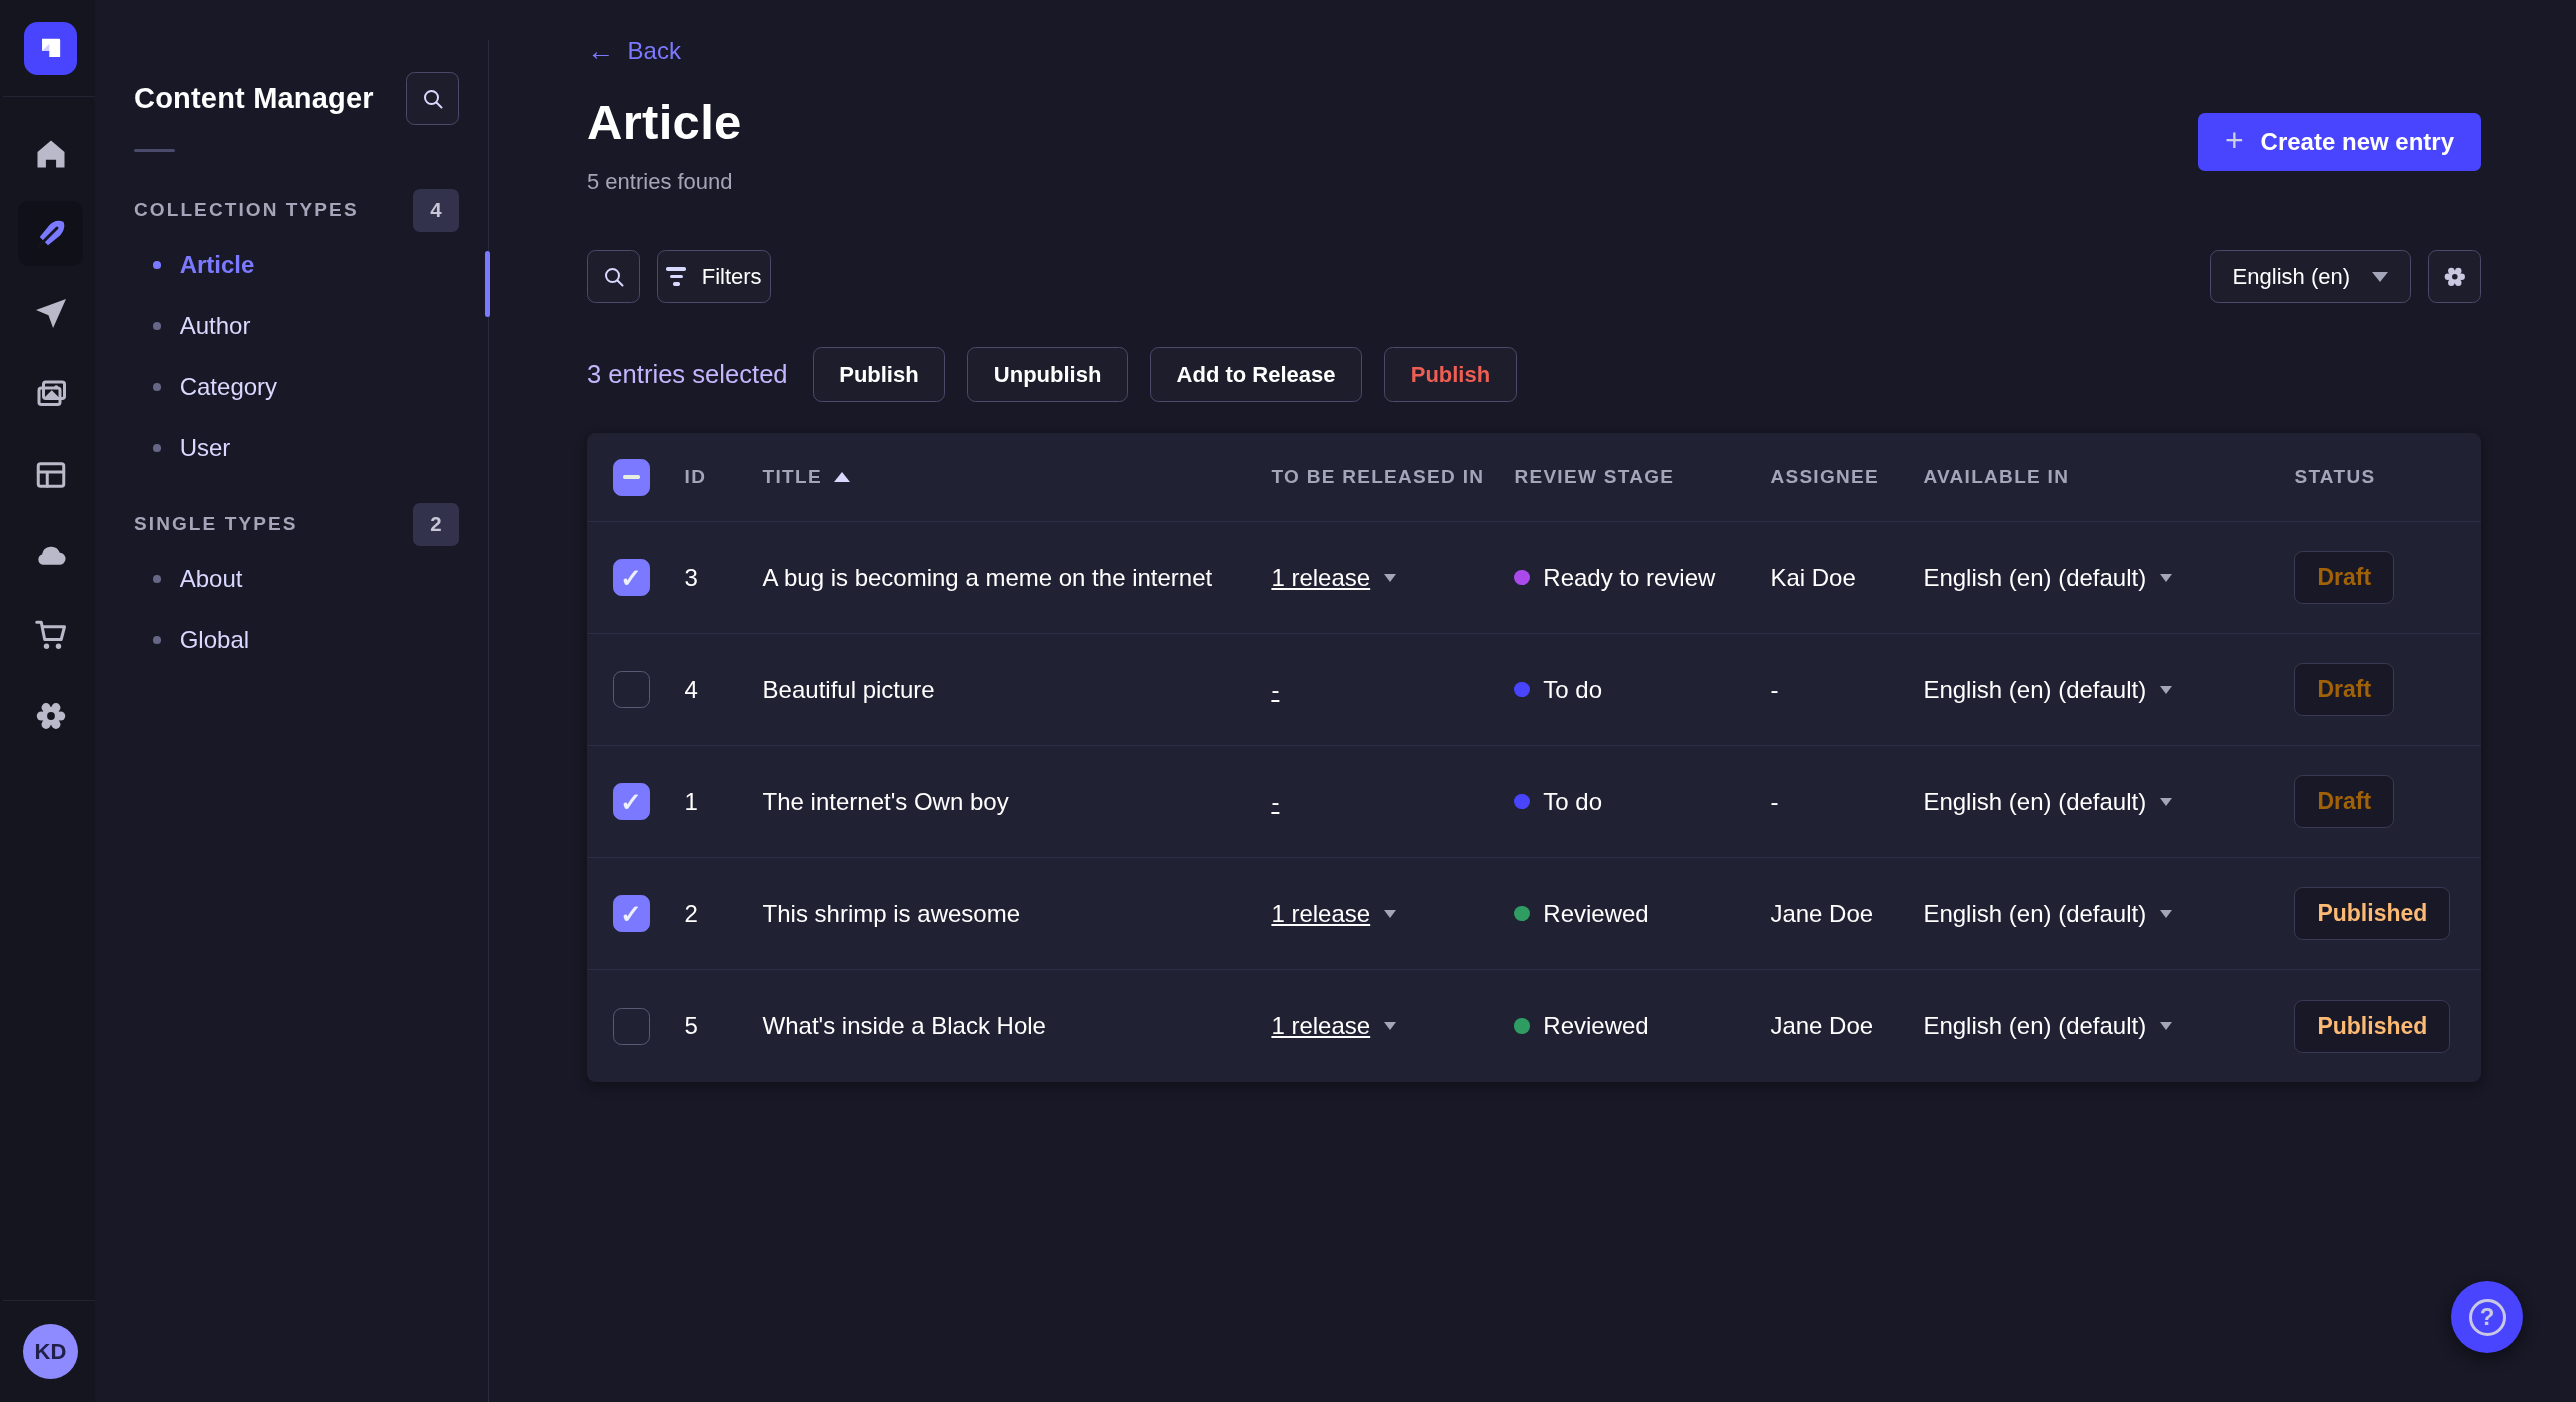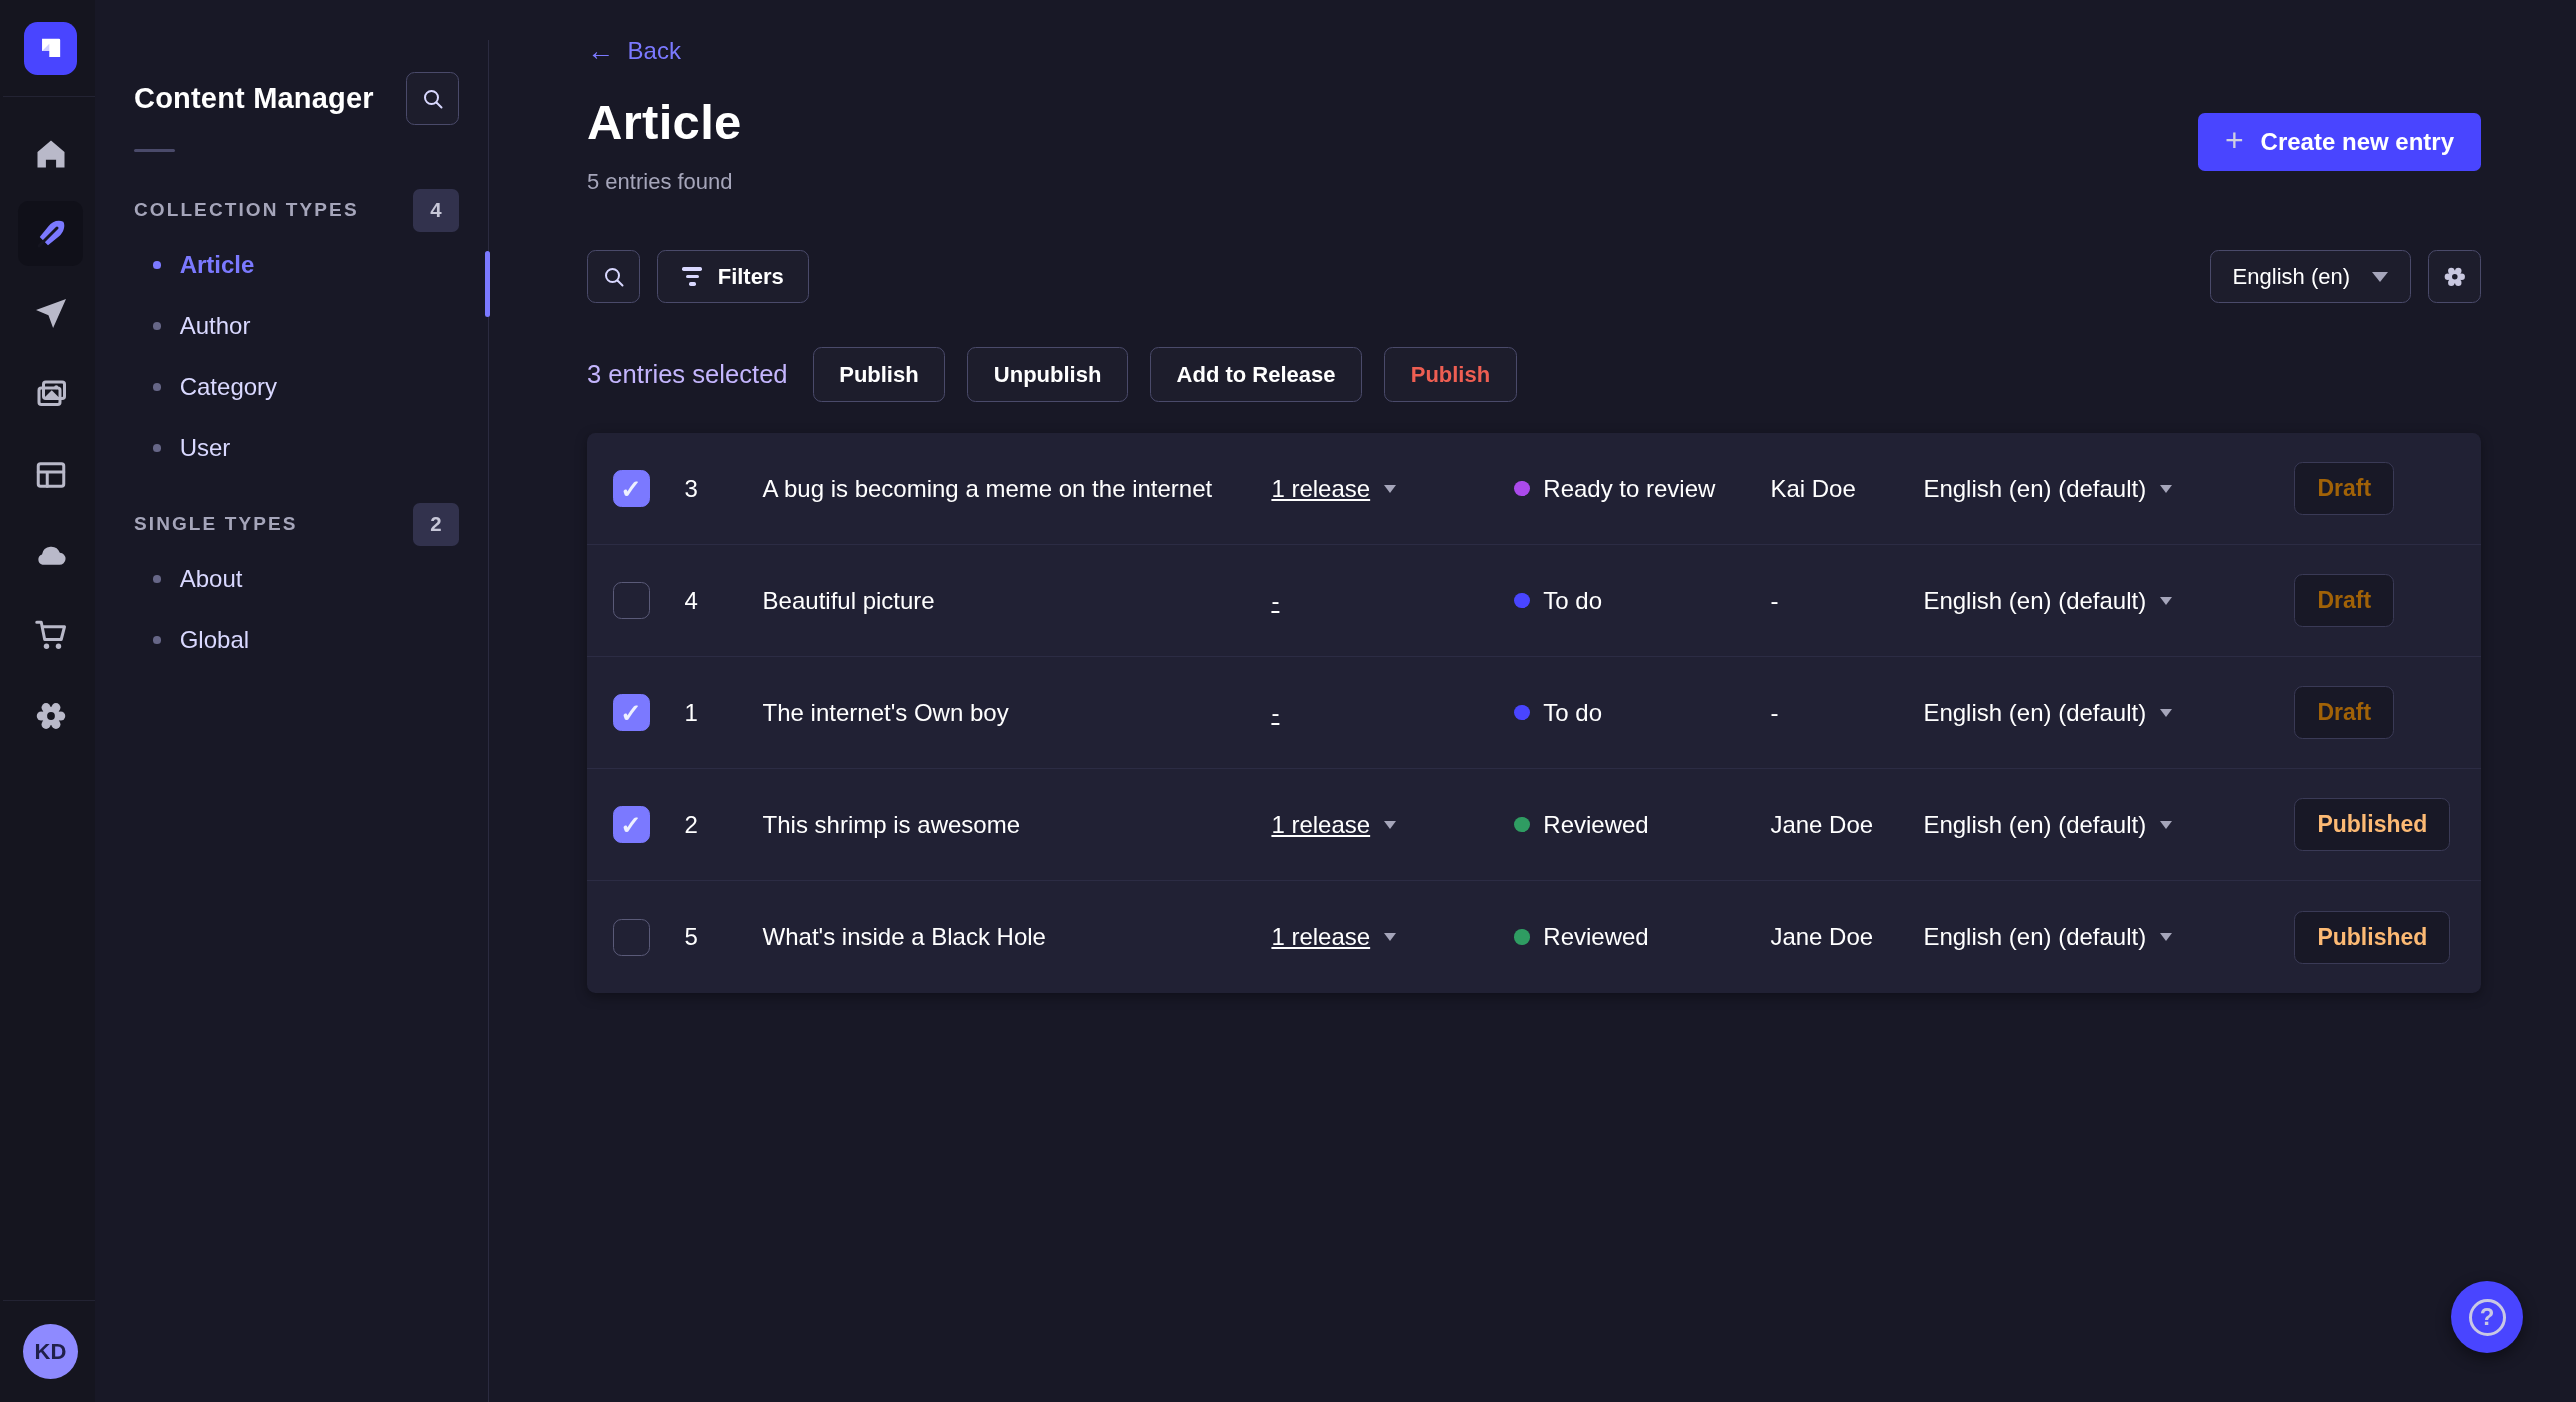--- a/index.html
+++ b/index.html
@@ -59,22 +59,22 @@
   .page-title { font-size:49px; font-weight:700; letter-spacing:0.3px; }
   .subtitle { font-size:22px; color:#a5a5ba; margin-top:19px; }
   .primary-btn { background:#4945ff; border:none; border-radius:6.8px; height:58px; padding:0 27px;
                  display:flex; align-items:center; gap:17px; color:#fff; font-size:24px; font-weight:600;
                  cursor:pointer; font-family:inherit; margin-top:19px; }
   .plus-glyph { font-size:32px; font-weight:400; color:#cfcfe2; line-height:1; margin-top:-3.4px; }
 
   .toolbar { display:flex; align-items:center; justify-content:space-between; margin-top:55px; }
   .toolbar-left, .toolbar-right { display:flex; align-items:center; gap:17px; }
   .outline-btn { background:#1d1d2c; border:1.7px solid #4a4a6a; border-radius:8.5px; height:53px;
-                 padding:0 24px; display:flex; align-items:center; gap:15.3px; color:#fff; font-size:22px;
-                 font-weight:700; cursor:pointer; font-family:inherit; }
+                 padding:0 8px; display:flex; align-items:center; gap:15.3px; color:#fff; font-size:22px;
+                 font-weight:400; cursor:pointer; font-family:inherit; }
   .filter-glyph { display:flex; flex-direction:column; gap:4.3px; align-items:center; }
   .filter-glyph i { display:block; height:3.4px; border-radius:1.7px; background:#d9d8ff; }
   .filter-glyph i:nth-child(1){ width:20.4px; } .filter-glyph i:nth-child(2){ width:12.8px; }
   .filter-glyph i:nth-child(3){ width:6.8px; }
   .locale-select { gap:22px; font-weight:400; padding:0 22px; }
   .caret { width:0; height:0; border-left:8.5px solid transparent; border-right:8.5px solid transparent;
            border-top:10.2px solid #a5a5ba; }
   .caret.small { border-left-width:6.8px; border-right-width:6.8px; border-top-width:8.5px; }
 
   .selection-row { display:flex; align-items:center; gap:22px; margin-top:44px; }
@@ -309,20 +309,35 @@
 
     <div class="selection-row">
       <span class="selection-text">3 entries selected</span>
       <button class="action-btn">Publish</button>
       <button class="action-btn">Unpublish</button>
       <button class="action-btn">Add to Release</button>
       <button class="action-btn danger">Publish</button>
     </div>
 
     <section class="table-card">
+      <div class="trow thead">
+        <div class="th">
+            <span class="checkbox indeterminate"></span>
+          </div>
+        <div class="th">ID</div>
+        <div class="th">
+          <span>TITLE</span>
+          <span class="sort-asc"></span>
+        </div>
+        <div class="th">TO BE RELEASED IN</div>
+        <div class="th">REVIEW STAGE</div>
+        <div class="th">ASSIGNEE</div>
+        <div class="th">AVAILABLE IN</div>
+        <div class="th">STATUS</div>
+      </div>
 
       <div class="trow tbody-row">
         <div class="cell">
             <span class="checkbox checked"></span>
           </div>
         <div class="cell">3</div>
         <div class="cell">A bug is becoming a meme on the internet</div>
         <div class="cell release-cell">
           <span>1 release</span>
           <span class="caret small"></span>

